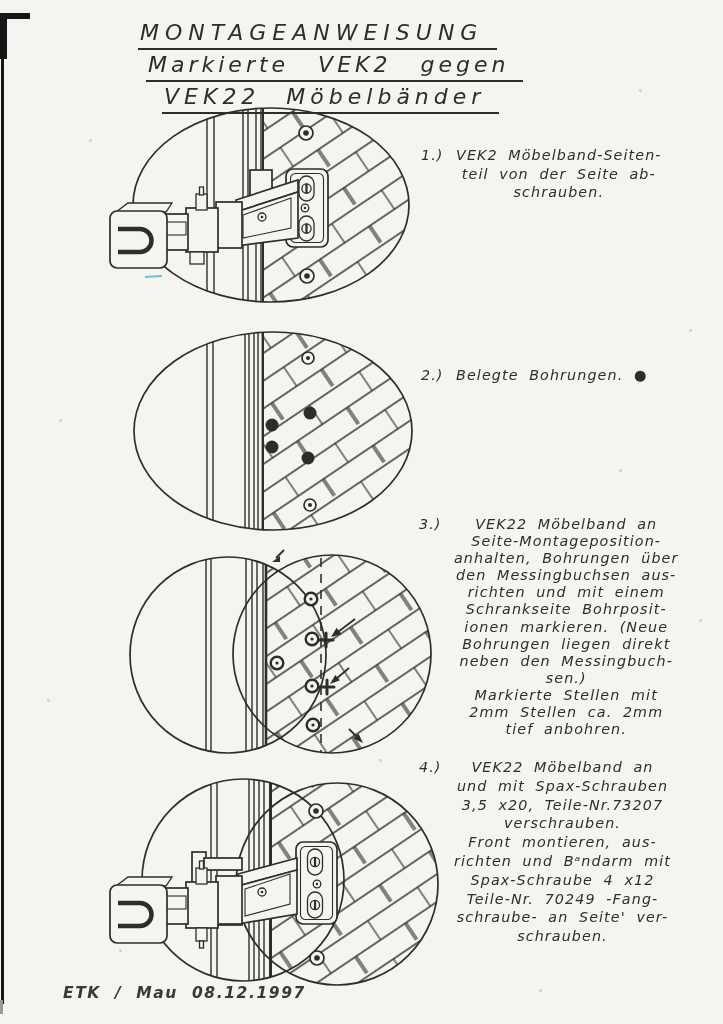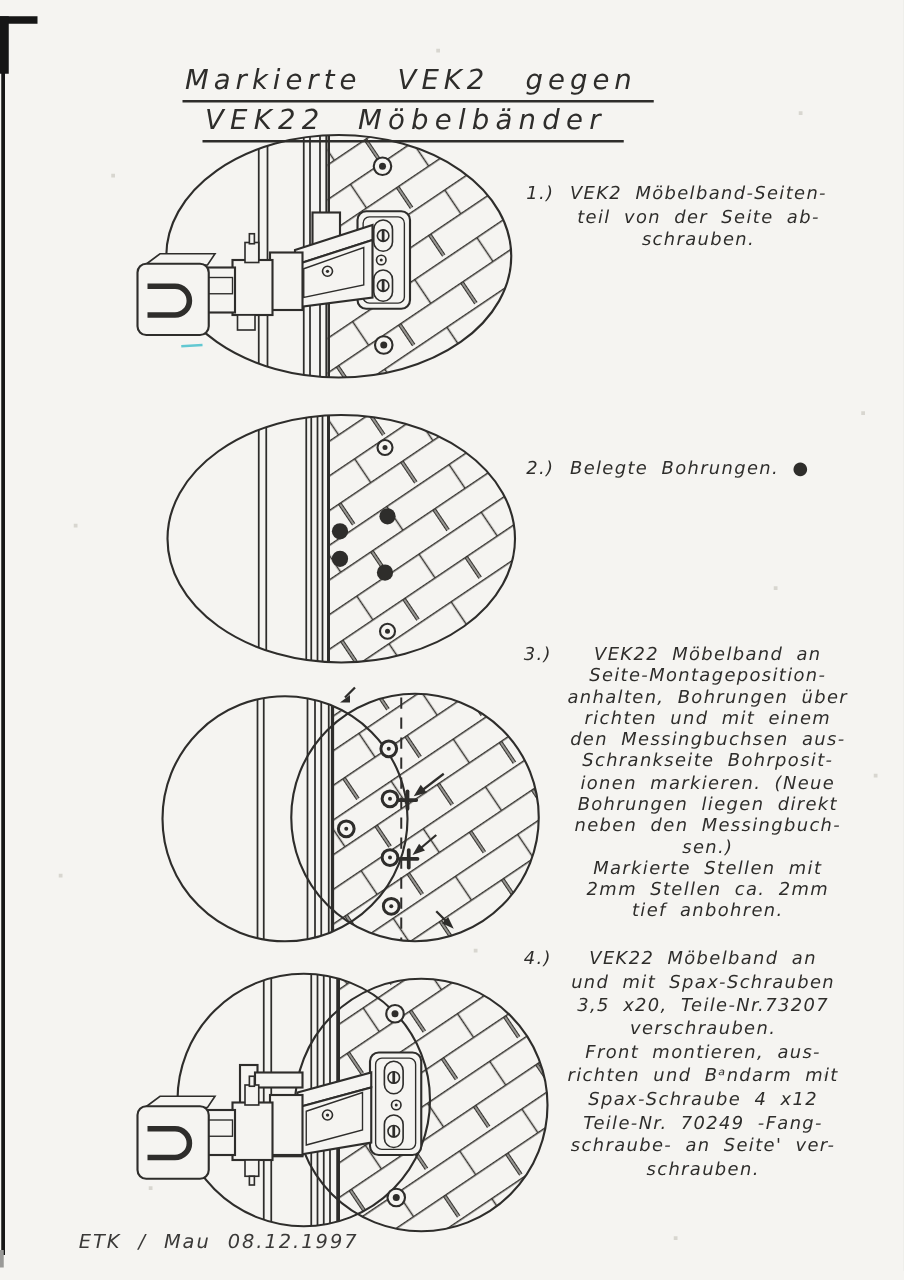--- a/index.html
+++ b/index.html
@@ -39,21 +39,21 @@
   
   .step{position:absolute;display:flex;font-style:italic;font-size:14.3px;letter-spacing:1.1px;word-spacing:5px;}
   .step-num{width:35px;flex:none;}
   .step-lines{white-space:nowrap;text-align:center;}
   .s1{top:146px;left:421px;line-height:18.6px;}
   .s2{top:366px;left:421px;line-height:18.6px;}
   .s3{top:516px;left:419px;line-height:17.1px;}
   .s4{top:758px;left:419px;line-height:18.8px;}
   
   .footer-clip{position:absolute;left:63px;top:984px;height:16px;overflow:hidden;}
-  .footer-text{font-style:italic;font-size:15.5px;letter-spacing:1.6px;word-spacing:7px;white-space:nowrap;color:#3a3938;}
+  .footer-text{font-style:italic;font-size:15.5px;letter-spacing:1.6px;word-spacing:7px;white-space:nowrap;color:#3a3938;font-weight:bold;}
   
   svg.art{position:absolute;left:0;top:0;pointer-events:none;}
   .ol{fill:none;stroke:var(--ink);stroke-width:1.7;}
   .sline{stroke:var(--ink);stroke-width:1.4;}
   .bold{stroke:var(--ink);}
   .part{fill:var(--paper);stroke:var(--ink);stroke-width:1.7;}
   .part2{fill:var(--paper);stroke:var(--ink);stroke-width:1.3;}
   .inner{fill:none;stroke:var(--ink);stroke-width:1.1;}
   .dot{fill:var(--ink);stroke:none;}
   .dash{stroke:var(--ink);stroke-width:1.6;stroke-dasharray:9 7;fill:none;}
@@ -69,20 +69,21 @@
 <body>
 
 <div class="page">
 
   <div class="speckles"></div>
   <div class="edge-left"></div>
   <div class="corner-h"></div>
   <div class="corner-v"></div>
   <div class="edge-tick"></div>
 
+  <div class="title-line t1">MONTAGEANWEISUNG</div>
   <div class="title-line t2">Markierte VEK2 gegen</div>
   <div class="title-line t3">VEK22 Möbelbänder</div>
 
   <svg class="art" width="723" height="1024" viewBox="0 0 723 1024">
     <defs>
       <pattern id="hatch" patternUnits="userSpaceOnUse" width="60" height="46" patternTransform="rotate(-34)">
         <line x1="0" y1="3" x2="60" y2="3" stroke="#35332f" stroke-width="1.3"></line>
         <line x1="0" y1="26" x2="60" y2="26" stroke="#35332f" stroke-width="1.3"></line>
         <line x1="30" y1="3" x2="30" y2="26" stroke="#35332f" stroke-width="1.2"></line>
         <line x1="1" y1="26" x2="1" y2="46" stroke="#35332f" stroke-width="1.2"></line>
@@ -281,22 +282,22 @@
         <div class="tline">Belegte Bohrungen.  ●</div>
       </div>
   </div>
 
   <div class="step s3">
     <div class="step-num">3.)</div>
     <div class="step-lines">
         <div class="tline">VEK22 Möbelband an</div>
         <div class="tline">Seite-Montageposition-</div>
         <div class="tline">anhalten, Bohrungen über</div>
+        <div class="tline">den Messingbuchsen aus-</div>
         <div class="tline">richten und mit einem</div>
-        <div class="tline">den Messingbuchsen aus-</div>
         <div class="tline">Schrankseite Bohrposit-</div>
         <div class="tline">ionen markieren. (Neue</div>
         <div class="tline">Bohrungen liegen direkt</div>
         <div class="tline">neben den Messingbuch-</div>
         <div class="tline">sen.)</div>
         <div class="tline">Markierte Stellen mit</div>
         <div class="tline">2mm Stellen ca. 2mm</div>
         <div class="tline">tief anbohren.</div>
       </div>
   </div>

